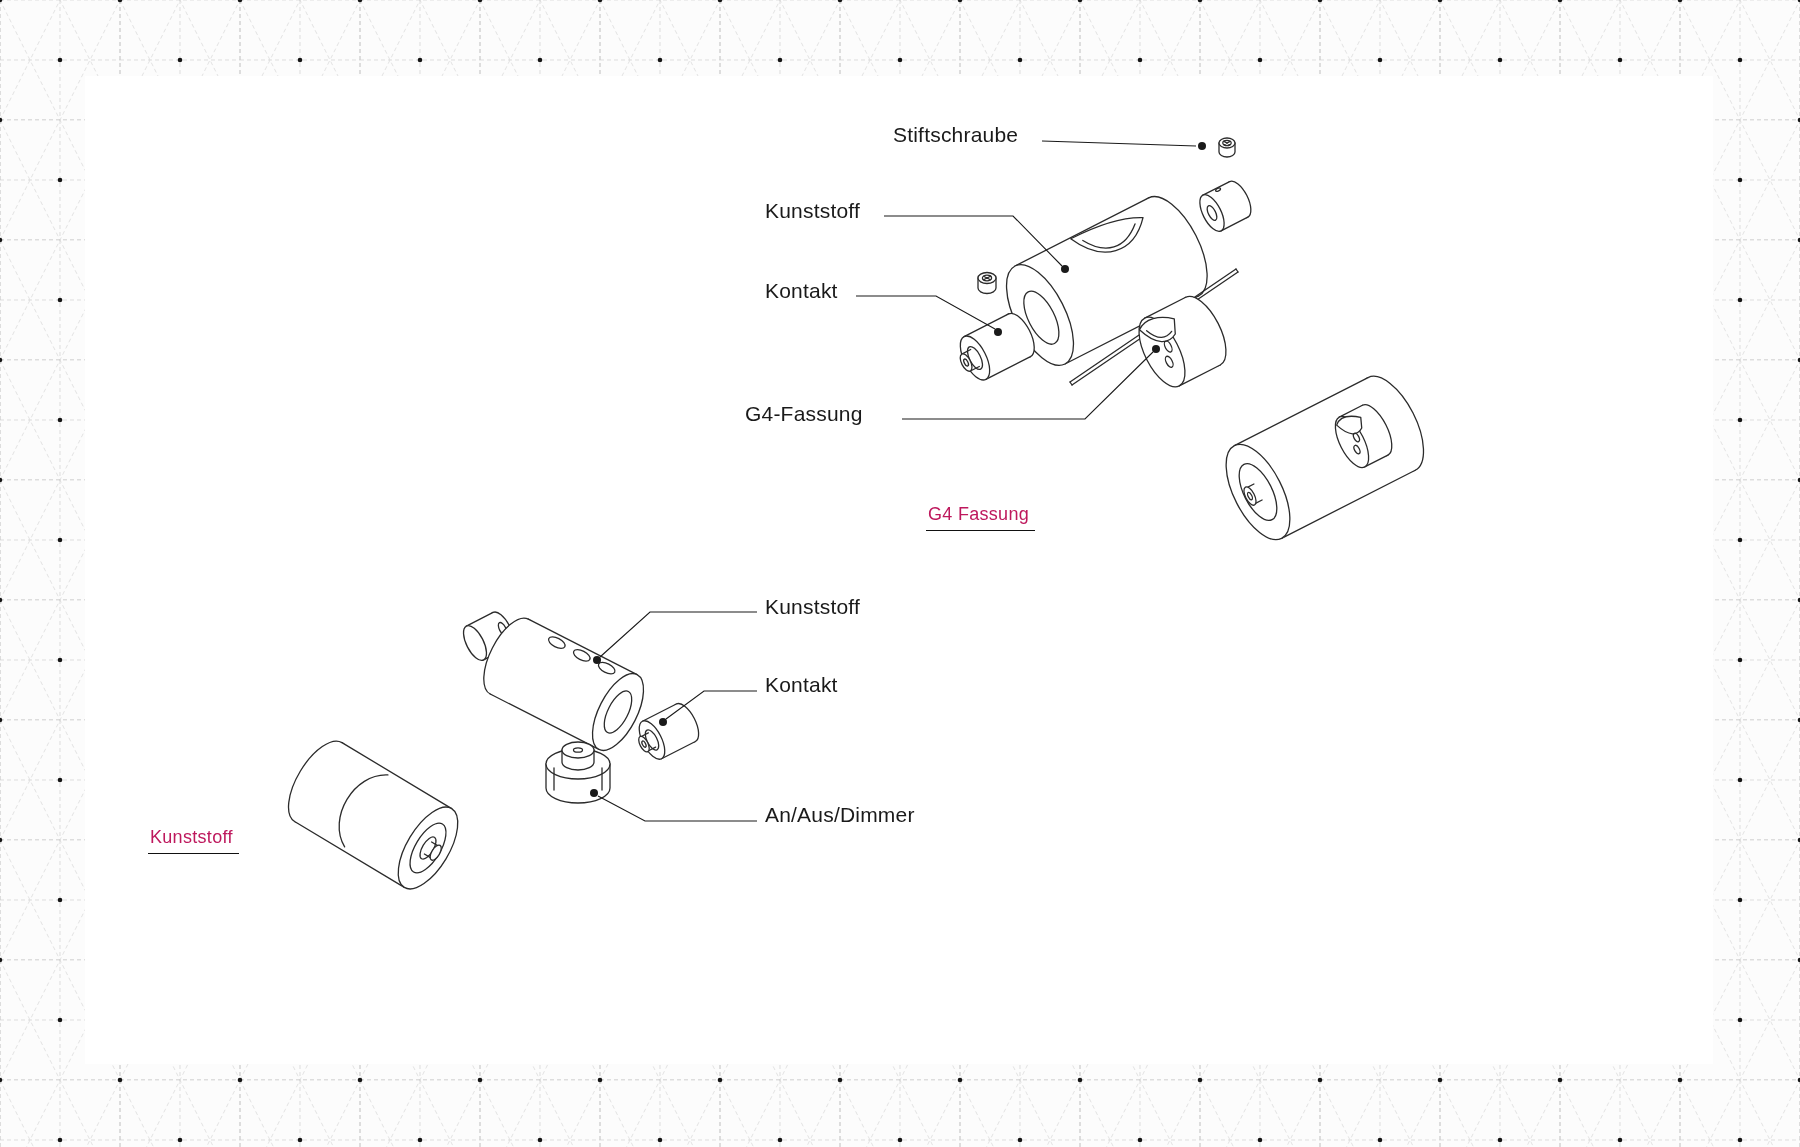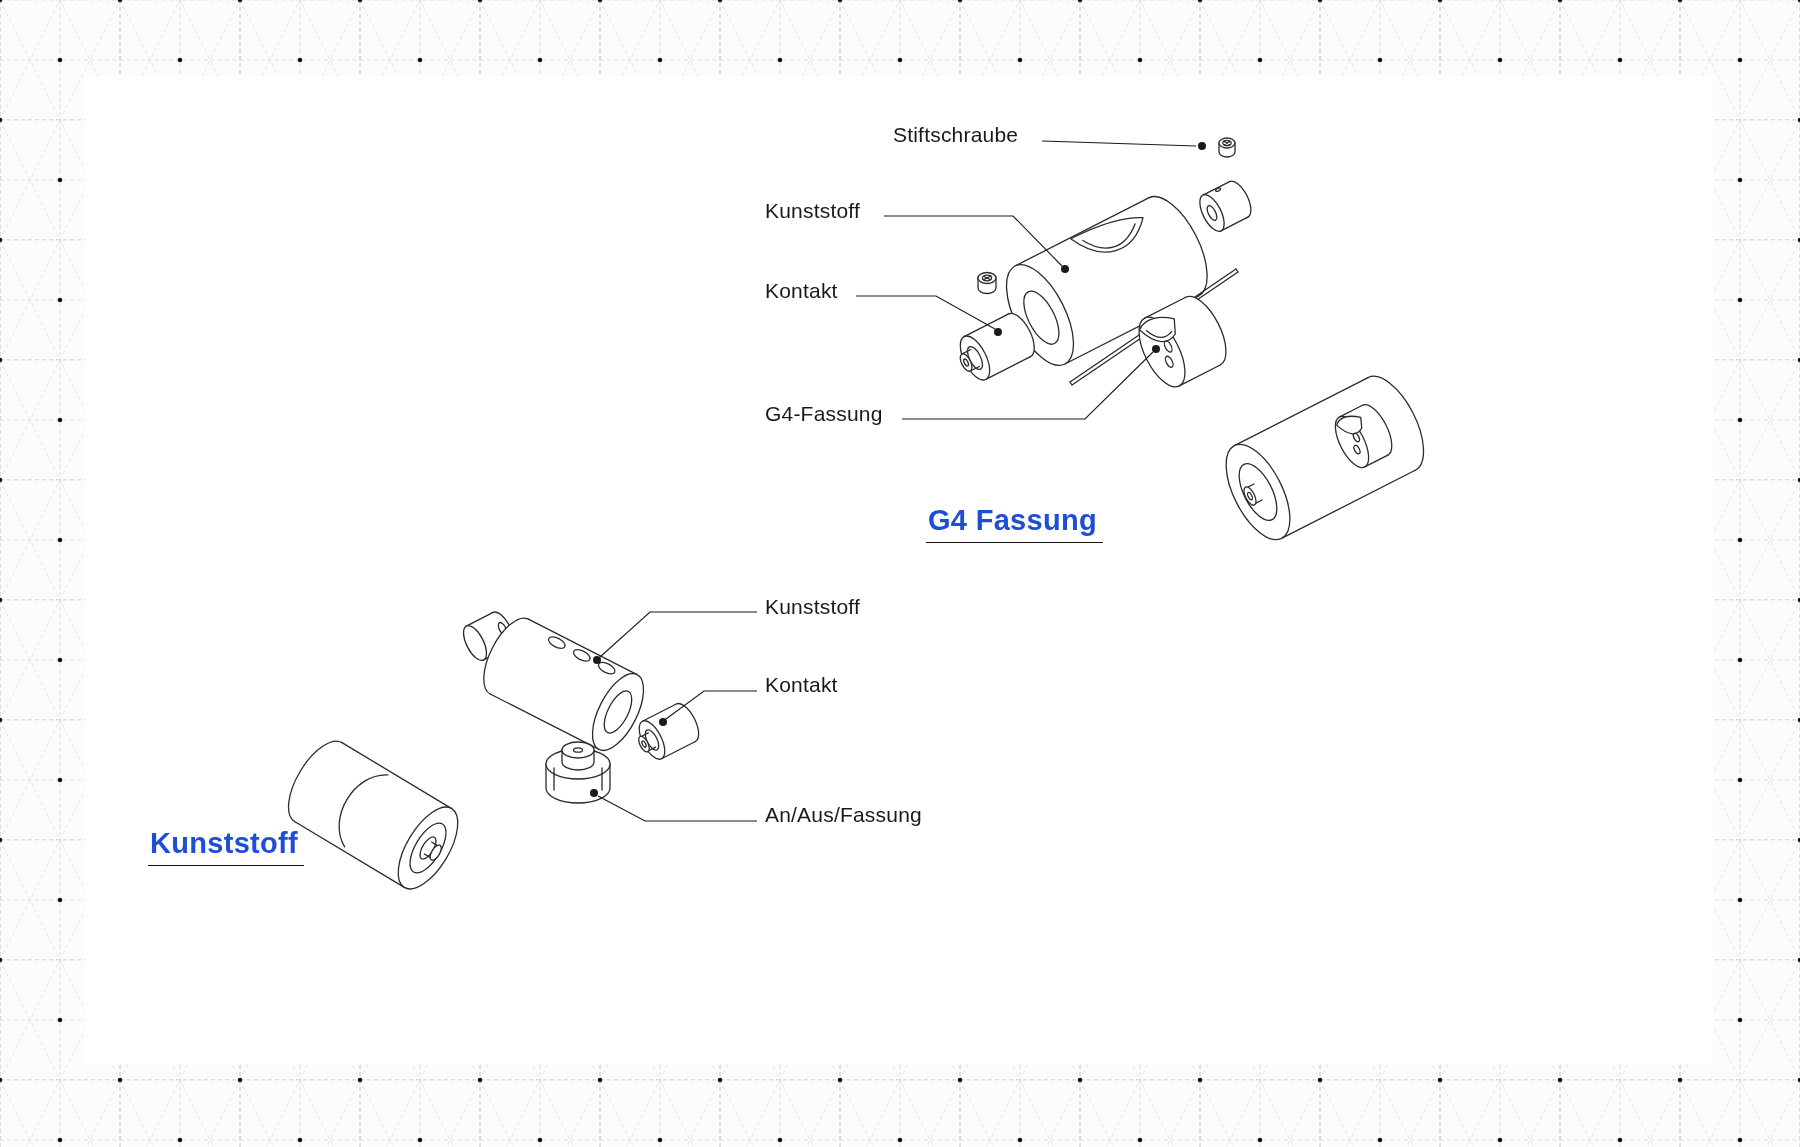--- a/index.html
+++ b/index.html
@@ -17,22 +17,22 @@
   .sn{stroke:#2b2b2b;stroke-width:1.3;fill:none;stroke-linejoin:round;stroke-linecap:round;}
   .cover{fill:#ffffff;stroke:none;}
   .leaders path{stroke:#1a1a1a;stroke-width:1.1;fill:none;}
   .leaders circle{fill:#1a1a1a;stroke:none;}
   
   .label{
     position:absolute;font-size:21px;line-height:1.2;letter-spacing:0.2px;
     white-space:nowrap;color:#1a1a1a;
   }
   .title{
-    position:absolute;font-size:29px;font-weight:700;letter-spacing:0.3px;
-    white-space:nowrap;color:#1d4ed8;
+    position:absolute;font-size:18px;font-weight:400;letter-spacing:0.3px;
+    white-space:nowrap;color:#be185d;
     border-bottom:1.6px solid #111;padding:0 6px 5px 2px;margin-left:-2px;
   }
 </style>
 </head>
 <body>
 
 <div class="stage">
 
   <svg class="bg" width="1800" height="1147" aria-hidden="true">
     <defs>
@@ -226,25 +226,25 @@
       <circle cx="594" cy="793" r="4"></circle>
     </g>
   </svg>
 
   <div class="label" style="left:893px;top:122px">Stiftschraube</div>
 
   <div class="label" style="left:765px;top:198px">Kunststoff</div>
 
   <div class="label" style="left:765px;top:278px">Kontakt</div>
 
-  <div class="label" style="left:765px;top:401px">G4-Fassung</div>
+  <div class="label" style="left:745px;top:401px">G4-Fassung</div>
 
   <div class="title" style="left:928px;top:504px">G4 Fassung</div>
 
   <div class="label" style="left:765px;top:594px">Kunststoff</div>
 
   <div class="label" style="left:765px;top:672px">Kontakt</div>
 
-  <div class="label" style="left:765px;top:802px">An/Aus/Fassung</div>
+  <div class="label" style="left:765px;top:802px">An/Aus/Dimmer</div>
 
   <div class="title" style="left:150px;top:827px">Kunststoff</div>
 
 </div>
 
 </body></html>

